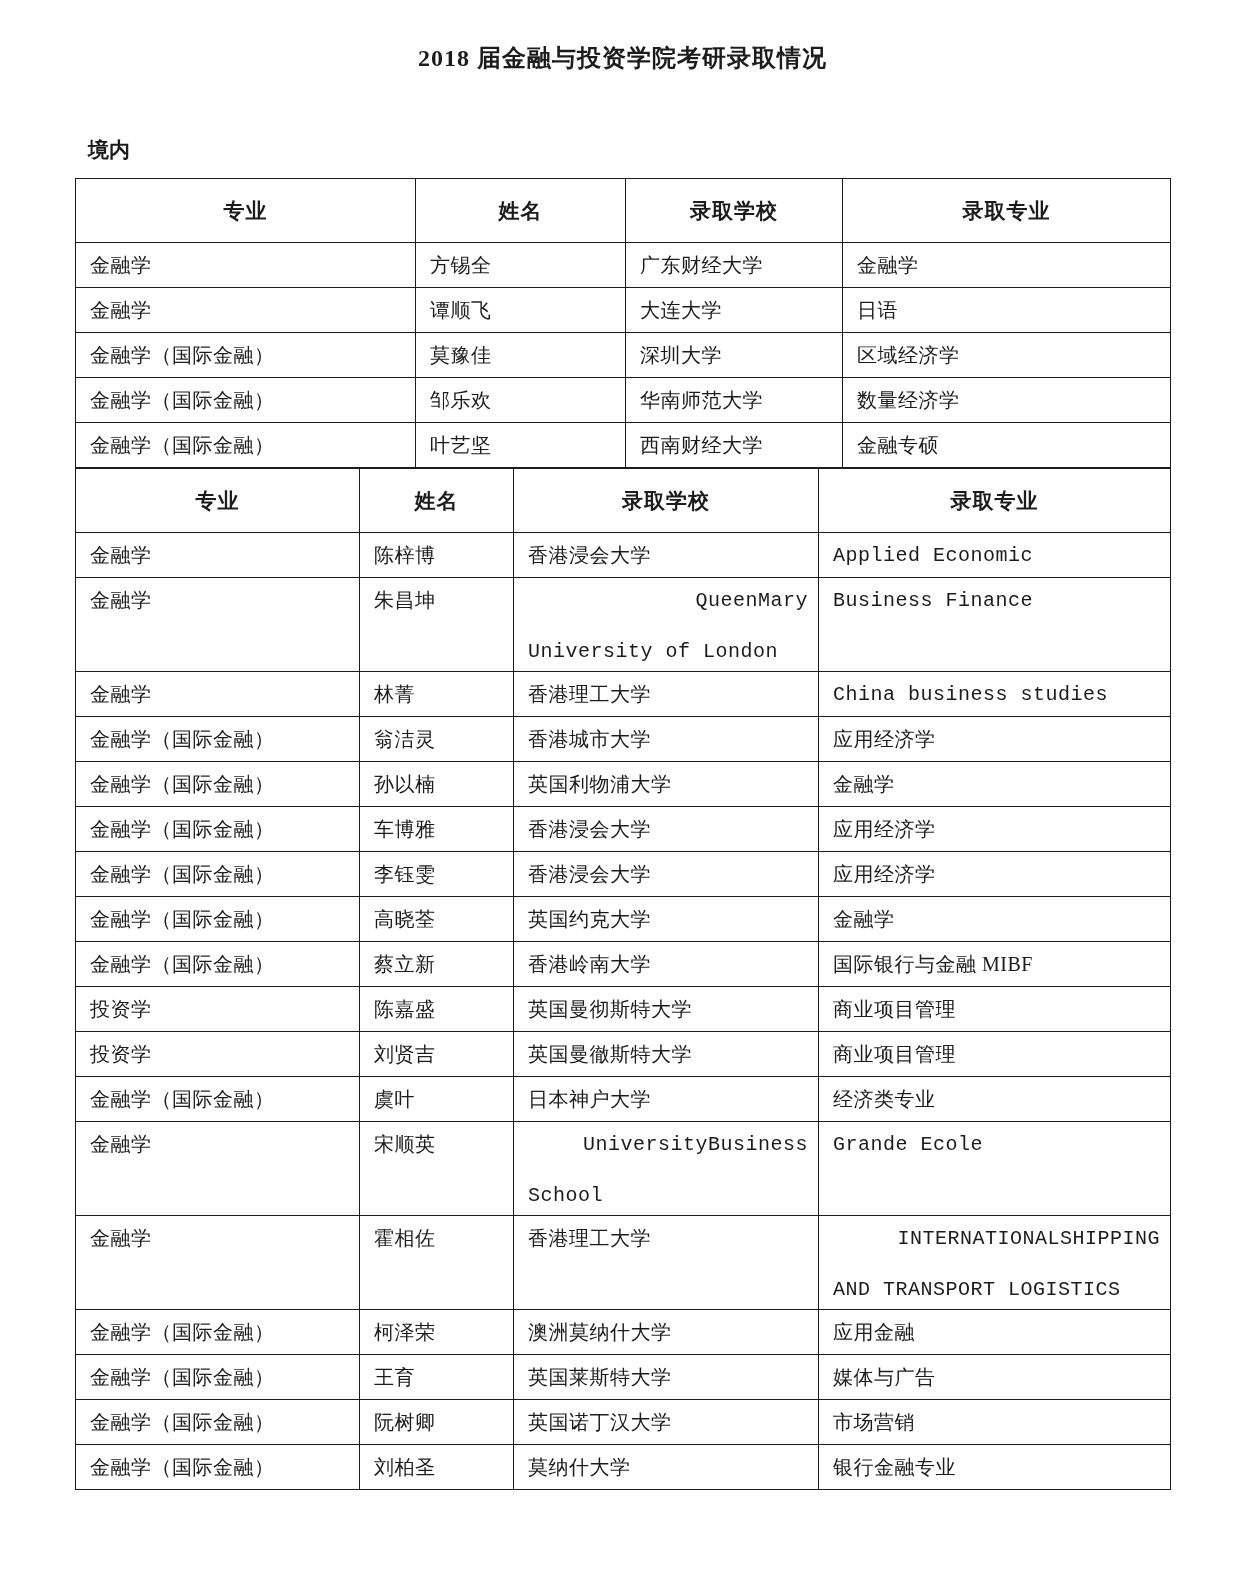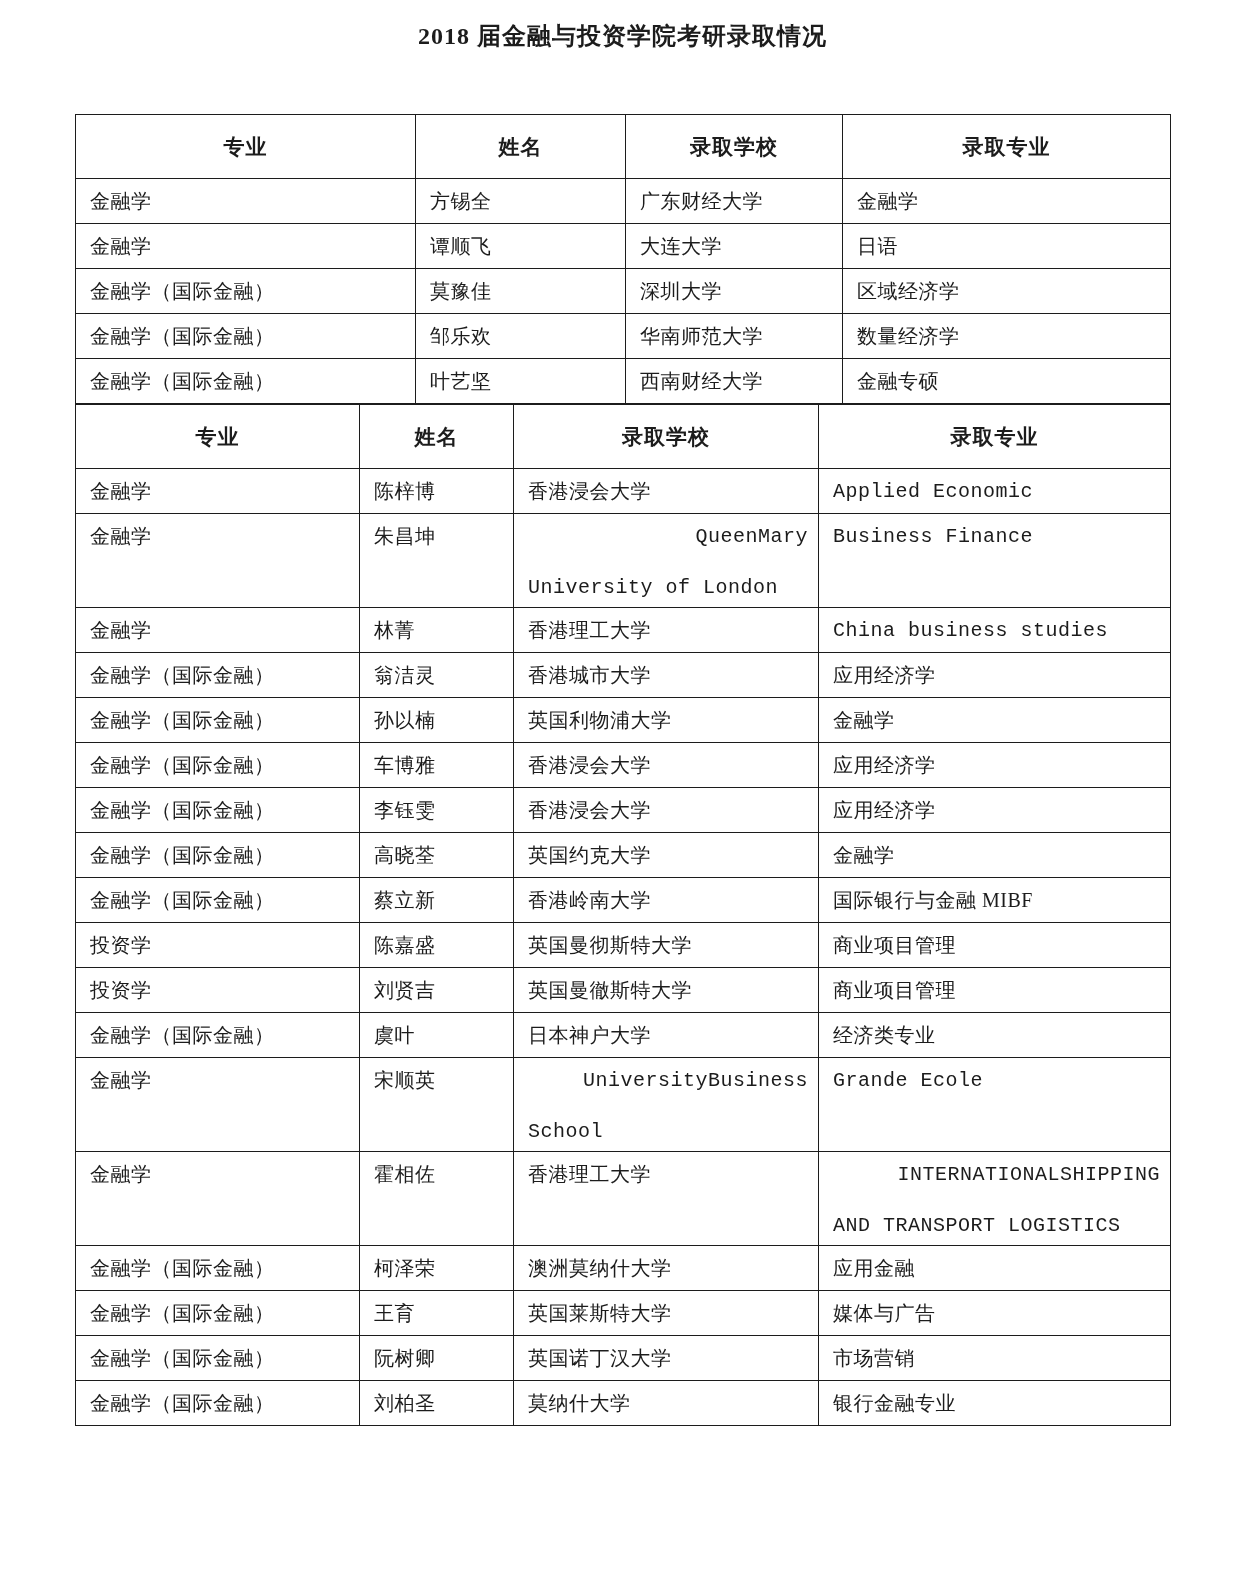--- a/index.html
+++ b/index.html
@@ -5,21 +5,21 @@
   * { margin: 0; padding: 0; box-sizing: border-box; }
   html, body { background: #ffffff; }
   body {
     width: 1241px;
     height: 1569px;
     font-family: "Liberation Serif", "DejaVu Serif", serif;
     color: #1c1c1c;
     overflow: hidden;
   }
   .page {
-    padding: 20px 71px 0 75px;
+    padding: 42px 71px 0 75px;
   }
   .doc-title {
     text-align: center;
     font-size: 24px;
     font-weight: bold;
     letter-spacing: 1px;
     margin-bottom: 62px;
   }
   .section-label {
     font-size: 21px;
@@ -81,20 +81,21 @@
     line-height: 27px;
   }
 </style>
 </head>
 <body>
 
 <div class="page">
 
   <h1 class="doc-title">2018 届金融与投资学院考研录取情况</h1>
 
+  <div class="section-label">境内</div>
 
   <table class="data-table t-domestic">
     <colgroup>
         <col class="c0">
         <col class="c1">
         <col class="c2">
         <col class="c3">
       </colgroup>
     <thead>
         <tr>

